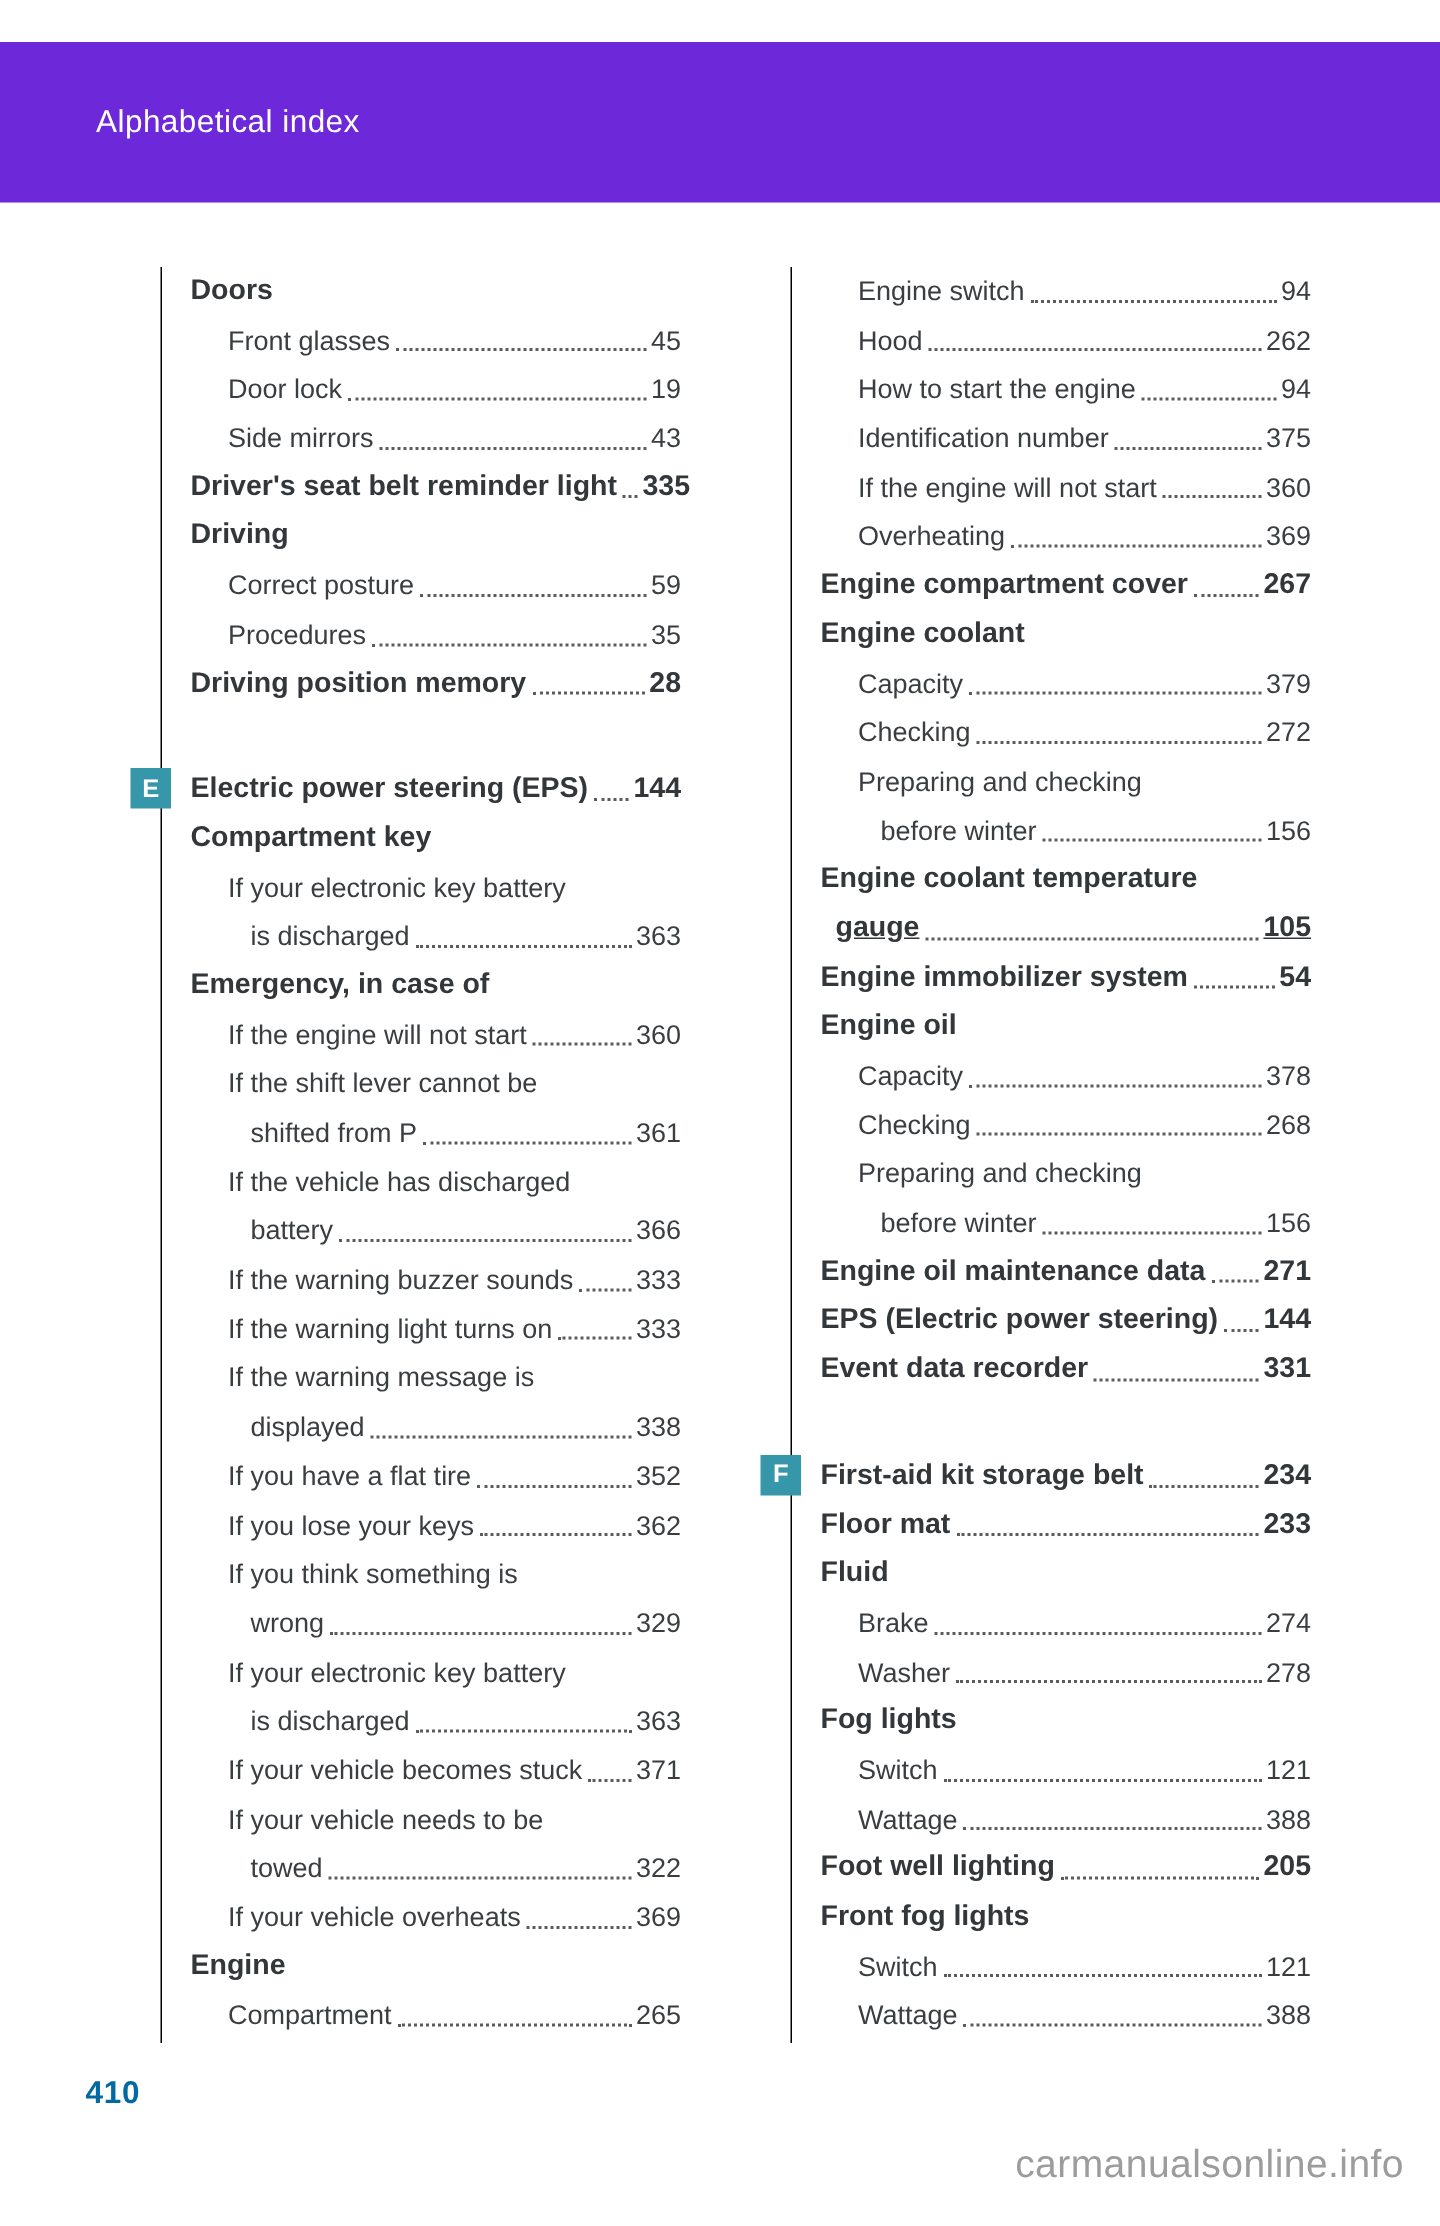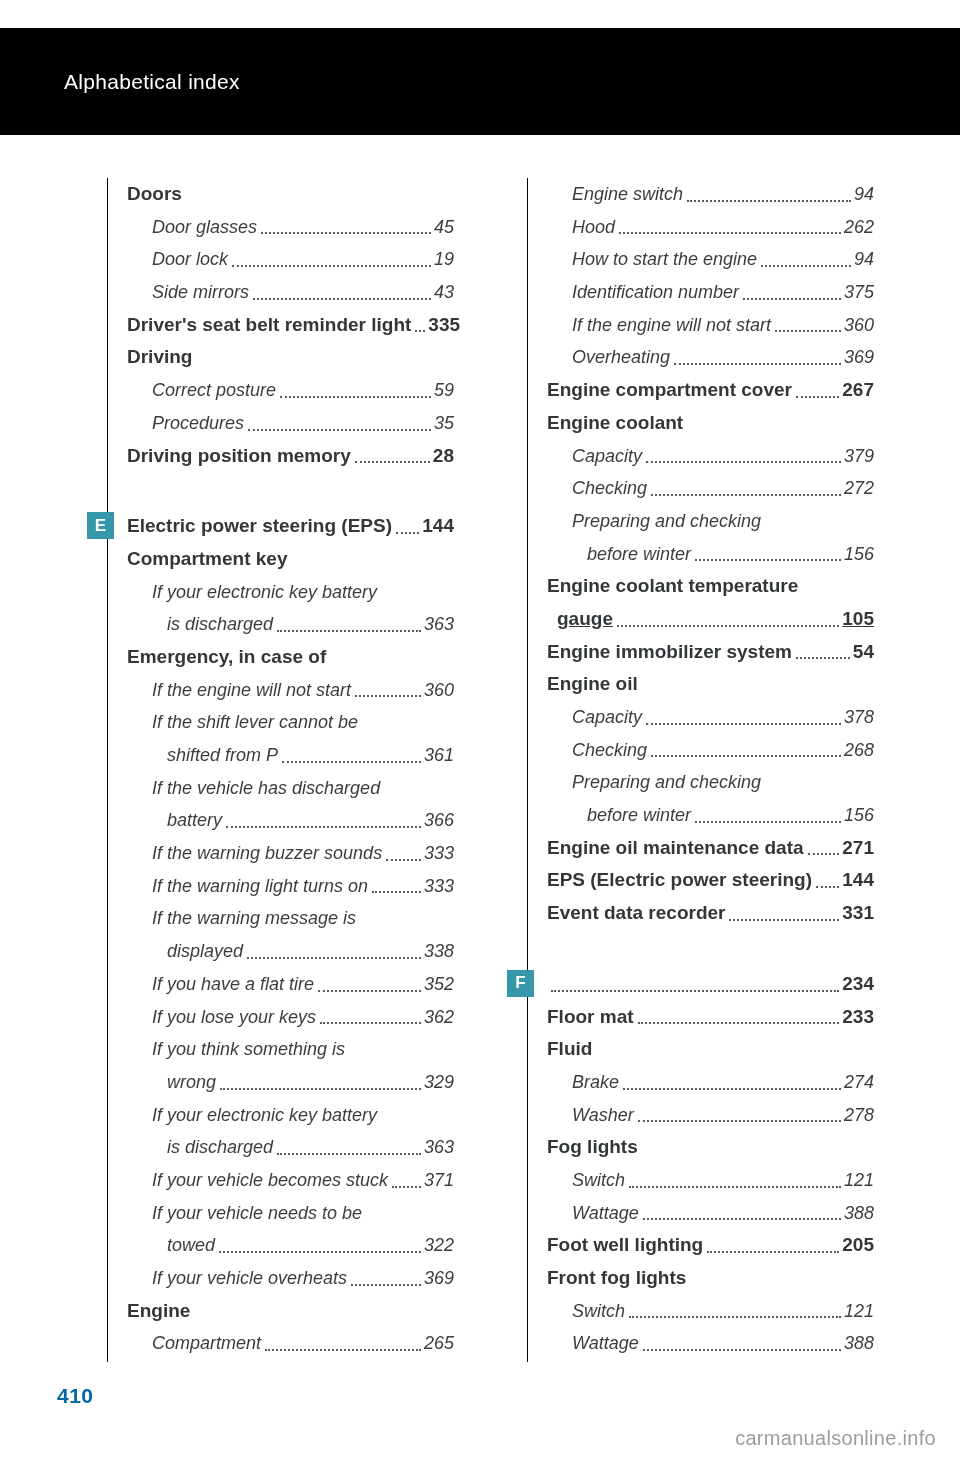--- a/index.html
+++ b/index.html
@@ -4,39 +4,39 @@
 <style>
   * { margin:0; padding:0; box-sizing:border-box; }
   html,body { background:#ffffff; }
   body {
     width:960px; height:1484px;
     position:relative; overflow:hidden;
     font-family:"Liberation Sans", sans-serif;
   }
   .header {
     position:absolute; top:28px; left:0; width:960px; height:107px;
-    background:#000000; display:flex; align-items:center;
+    background:#6d28d9; display:flex; align-items:center;
   }
   .header .title {
     color:#ffffff; font-size:21px; padding-left:64px; letter-spacing:0.3px;
   }
   .col {
     position:absolute; top:178px;
     border-left:1px solid #000000;
     padding-left:19px;
   }
   .col-left  { left:107px; width:347px; height:1184px; }
   .col-right { left:527px; width:347px; height:1184px; }
   .entry { position:relative; }
   .entry.gap { margin-top:38px; }
   .line {
     display:flex; height:32.7px; line-height:32.7px;
     font-size:18px; color:#3a3e41; white-space:nowrap;
   }
-  .sub .line  { padding-left:25px;font-style:italic; }
+  .sub .line  { padding-left:25px; }
   .sub .line2 { padding-left:40px;align-items:center; }
   .bold .line {
     font-weight:bold; font-size:19px; color:#33373a; padding-left:0;
   }
   .bold .line2 { padding-left:10px;text-decoration:underline; }
   .dots {
     flex:1; min-width:10px;
     border-bottom:2px dotted #595d5f;
     align-self:flex-end; margin:0 3px 9px 4px;
   }
@@ -46,39 +46,39 @@
     width:27px; height:27px; background:#3697ab;
     color:#ffffff; font-weight:bold; font-size:17px;
     display:flex; align-items:center; justify-content:center;
   }
   .pagenum {
     position:absolute; left:57px; top:1384px;
     font-size:21px; color:#0369a1; font-weight:bold; letter-spacing:0.5px;
   }
   .watermark {
     position:absolute; right:24px; top:1427px;
-    font-size:20px; color:#9c9c9c; letter-spacing:0.3px;text-align:right;
+    font-size:26px; color:#9c9c9c; letter-spacing:0.3px;text-align:right;
   }
 </style>
 </head>
 <body>
 
 <div class="header">
   <div class="title">Alphabetical index</div>
 </div>
 
 <div class="col col-left">
     <div class="entry bold">
       <div class="line">
         <span class="t">Doors</span>
       </div>
     </div>
     <div class="entry sub">
       <div class="line">
-        <span class="t">Door glasses</span>
+        <span class="t">Front glasses</span>
         <span class="dots"></span>
         <span class="pg">45</span>
       </div>
     </div>
     <div class="entry sub">
       <div class="line">
         <span class="t">Door lock</span>
         <span class="dots"></span>
         <span class="pg">19</span>
       </div>
@@ -415,20 +415,21 @@
     <div class="entry bold">
       <div class="line">
         <span class="t">Event data recorder</span>
         <span class="dots"></span>
         <span class="pg">331</span>
       </div>
     </div>
     <div class="entry bold gap">
       <div class="letter">F</div>
       <div class="line">
+        <span class="t">First-aid kit storage belt</span>
         <span class="dots"></span>
         <span class="pg">234</span>
       </div>
     </div>
     <div class="entry bold">
       <div class="line">
         <span class="t">Floor mat</span>
         <span class="dots"></span>
         <span class="pg">233</span>
       </div>

